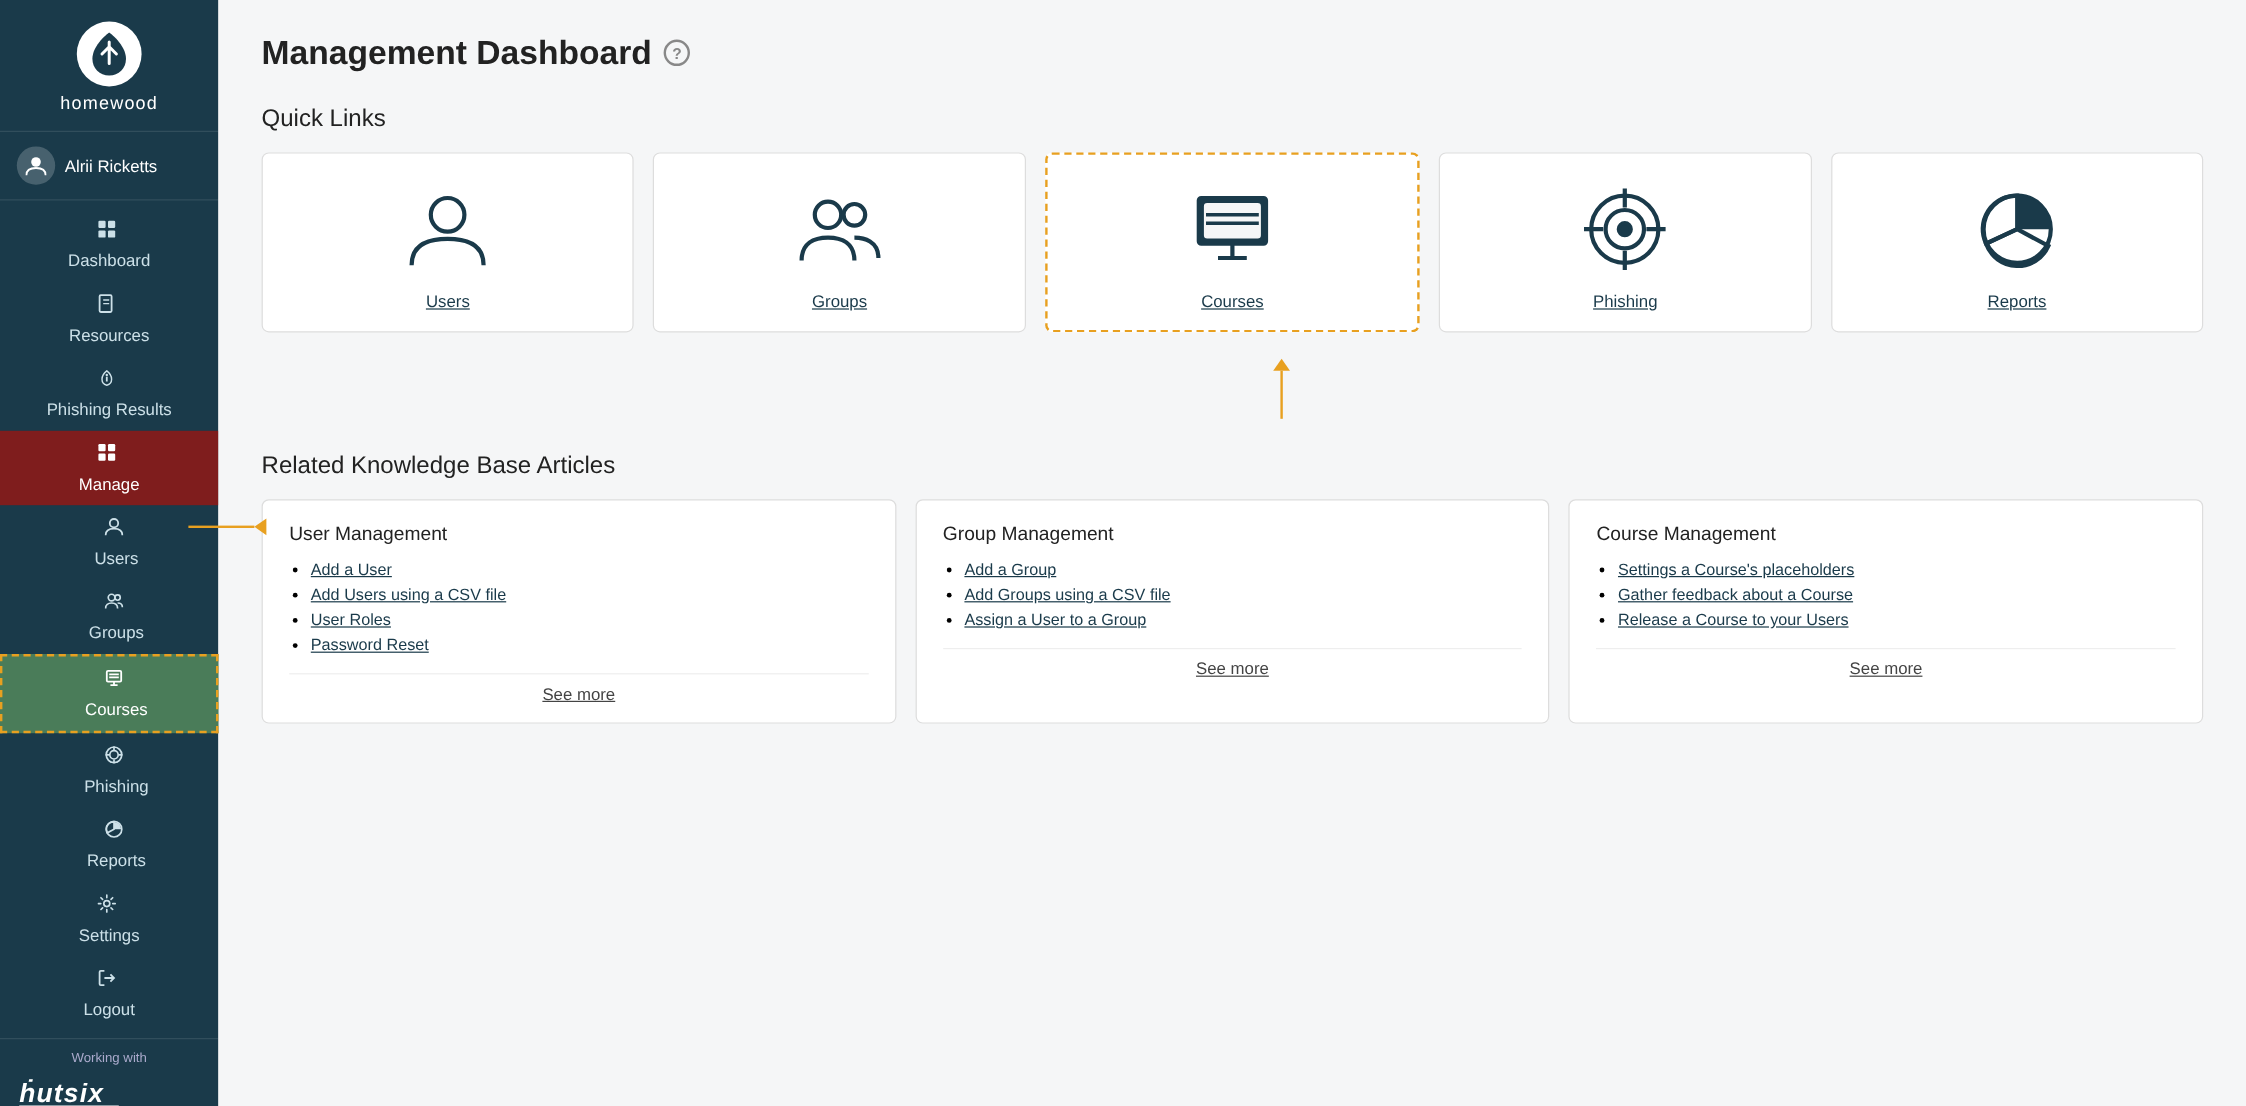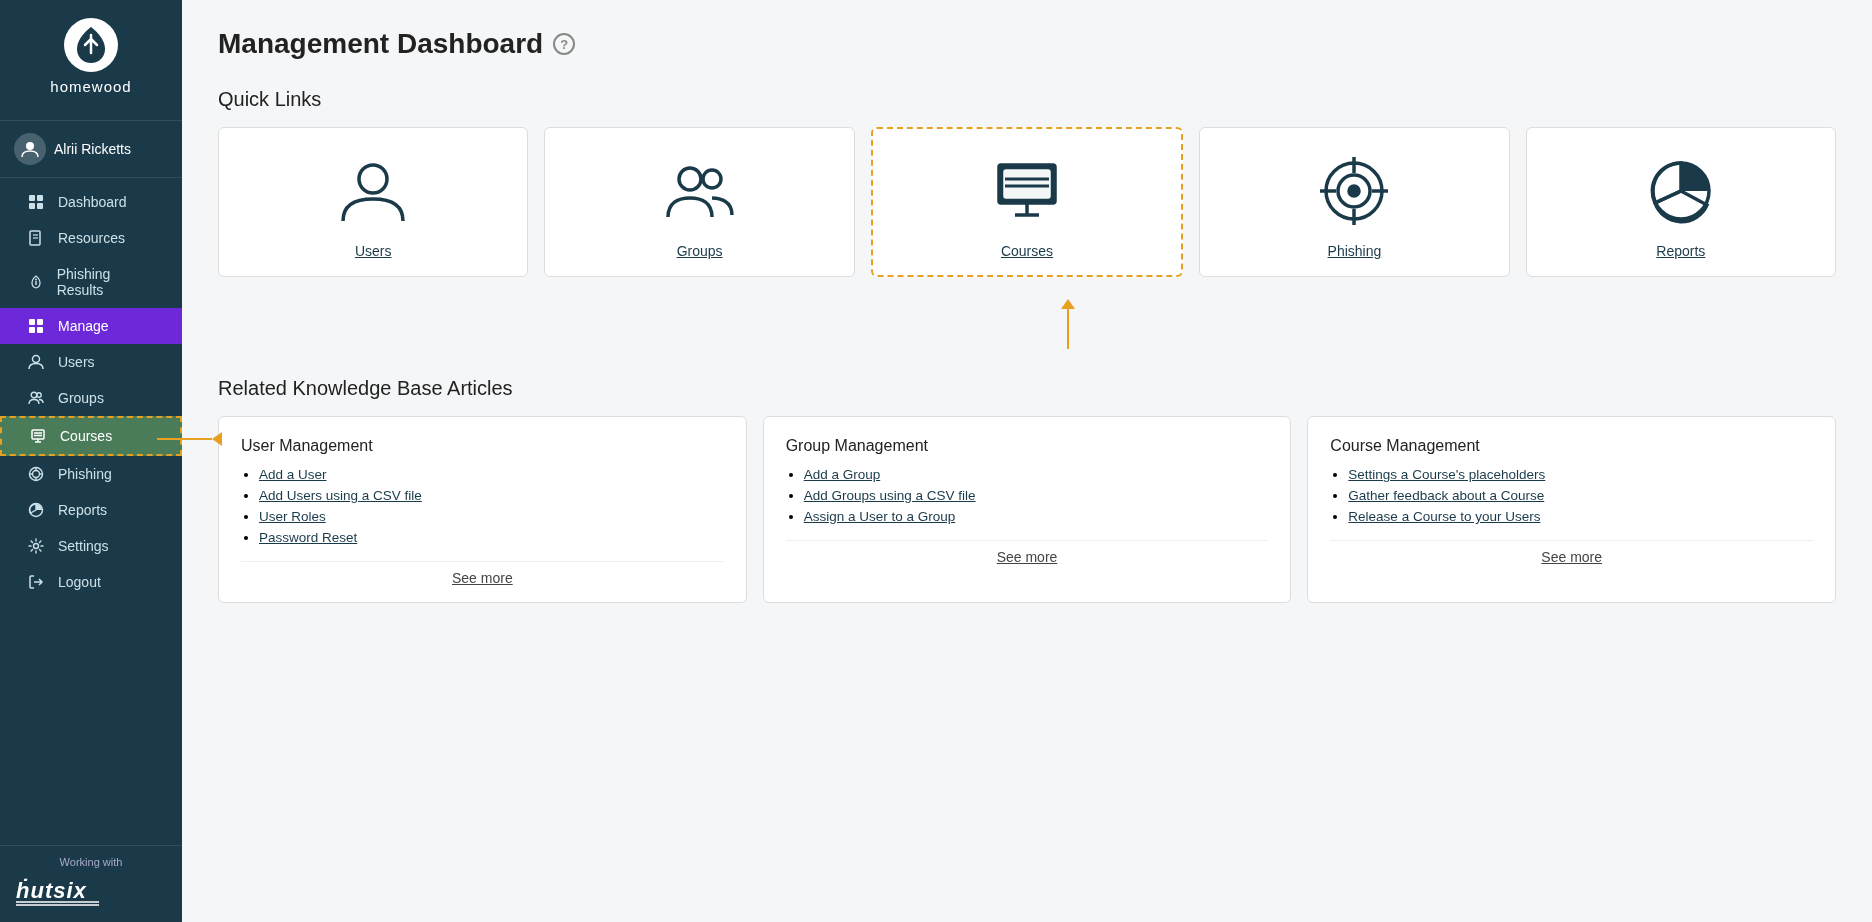--- a/index.html
+++ b/index.html
@@ -12,21 +12,21 @@
       background: #1a3a4a;
       color: #fff;
       display: flex;
       flex-direction: column;
       height: 100%;
     }
     .sidebar-logo {
       display: flex;
       flex-direction: column;
       align-items: center;
-      padding: 18px 10px 25px;
+      padding: 18px 10px 14px;
       border-bottom: 1px solid rgba(255,255,255,0.1);
     }
     .logo-icon {
       width: 54px;
       height: 54px;
       background: #fff;
       border-radius: 50%;
       display: flex;
       align-items: center;
       justify-content: center;
@@ -55,25 +55,26 @@
       justify-content: center;
       font-size: 16px;
       color: #fff;
     }
     .user-name { font-size: 14px; color: #fff; }
     .sidebar-nav { flex: 1; display: flex; flex-direction: column; padding: 6px 0; }
     .nav-item {
       display: flex;
       align-items: center;
       gap: 10px;
-      padding: 10px 28px;
+      padding: 10px 16px;
       color: #cce0e8;
       font-size: 14px;
       cursor: pointer;
       text-decoration: none;
+      flex-direction: column;
     }
     .nav-item.active { background: rgba(255,255,255,0.15); color: #fff; }
     .nav-item.highlighted {
       background: #4a7c59;
       color: #fff;
       border: 2px dashed #e8a020;
       position: relative;
     }
     .nav-icon { font-size: 16px; width: 20px; text-align: center; }
     .sidebar-footer {
@@ -278,21 +279,21 @@
       <span class="nav-icon">
         <svg width="16" height="16" viewBox="0 0 16 16" fill="currentColor">
           <path d="M8 2 Q12 5 12 9 Q12 13 8 14 Q4 13 4 9 Q4 5 8 2Z" stroke="currentColor" stroke-width="1.2" fill="none"></path>
           <line x1="8" y1="7" x2="8" y2="11" stroke="currentColor" stroke-width="1.5"></line>
           <circle cx="8" cy="5.5" r="1" fill="currentColor"></circle>
         </svg>
       </span>
       <span>Phishing Results</span>
     </div>
 
-    <div class="nav-item active" style="background:#6d28d9;">
+    <div class="nav-item active" style="background:#7f1d1d;">
       <span class="nav-icon">
         <svg width="16" height="16" viewBox="0 0 16 16" fill="currentColor">
           <rect x="1" y="1" width="6" height="6" rx="1"></rect>
             <rect x="9" y="1" width="6" height="6" rx="1"></rect>
           <rect x="1" y="9" width="6" height="6" rx="1"></rect>
             <rect x="9" y="9" width="6" height="6" rx="1"></rect>
         </svg>
       </span>
       <span>Manage</span>
     </div>

